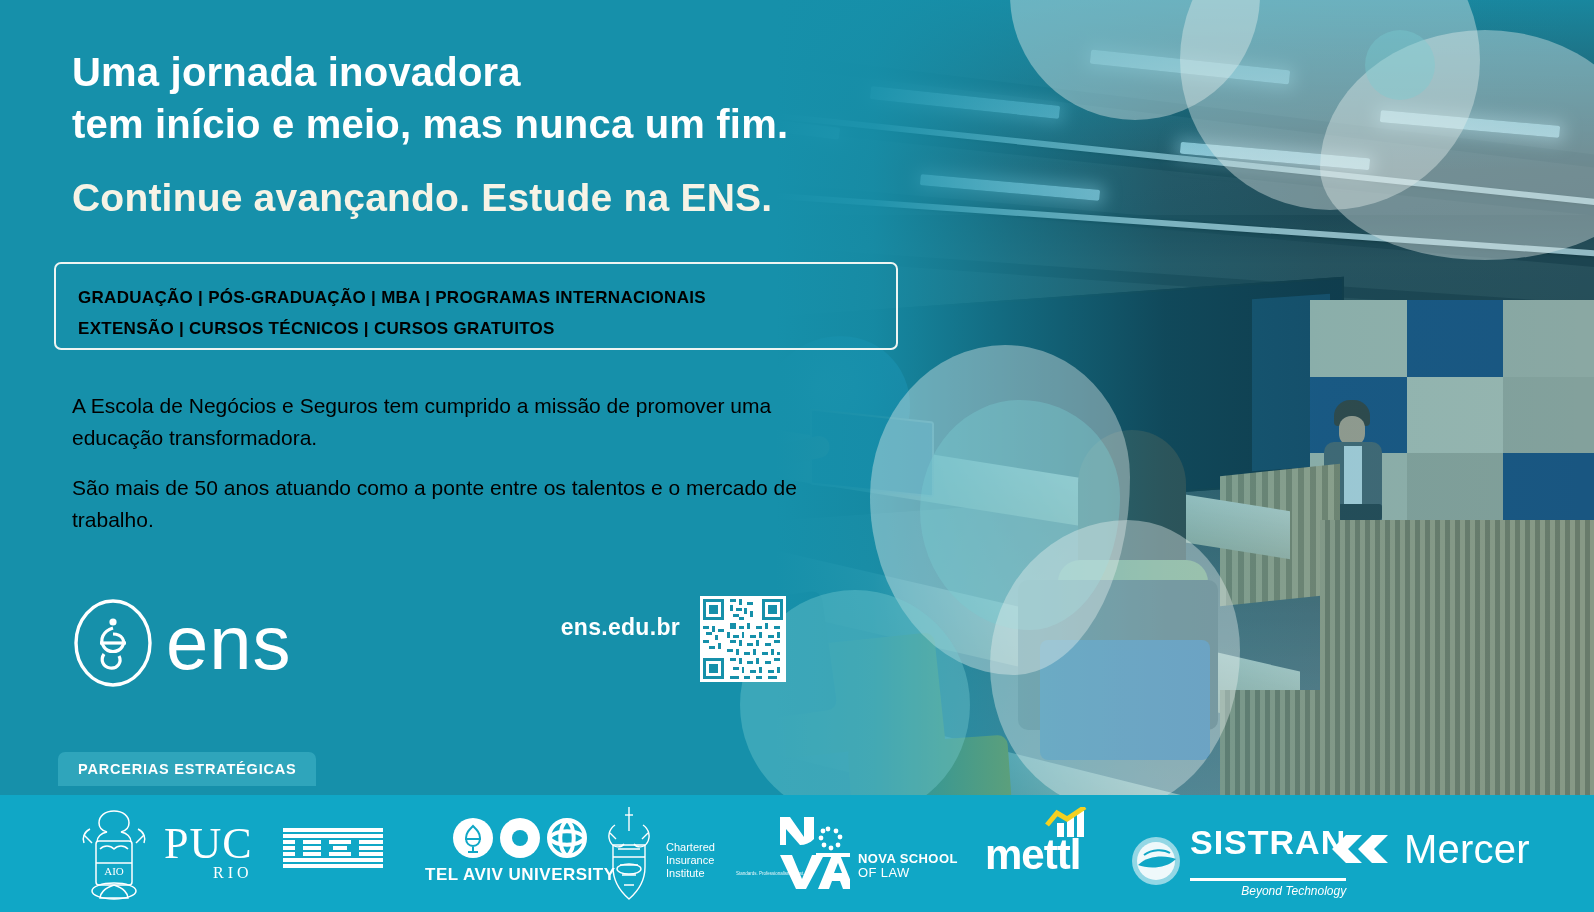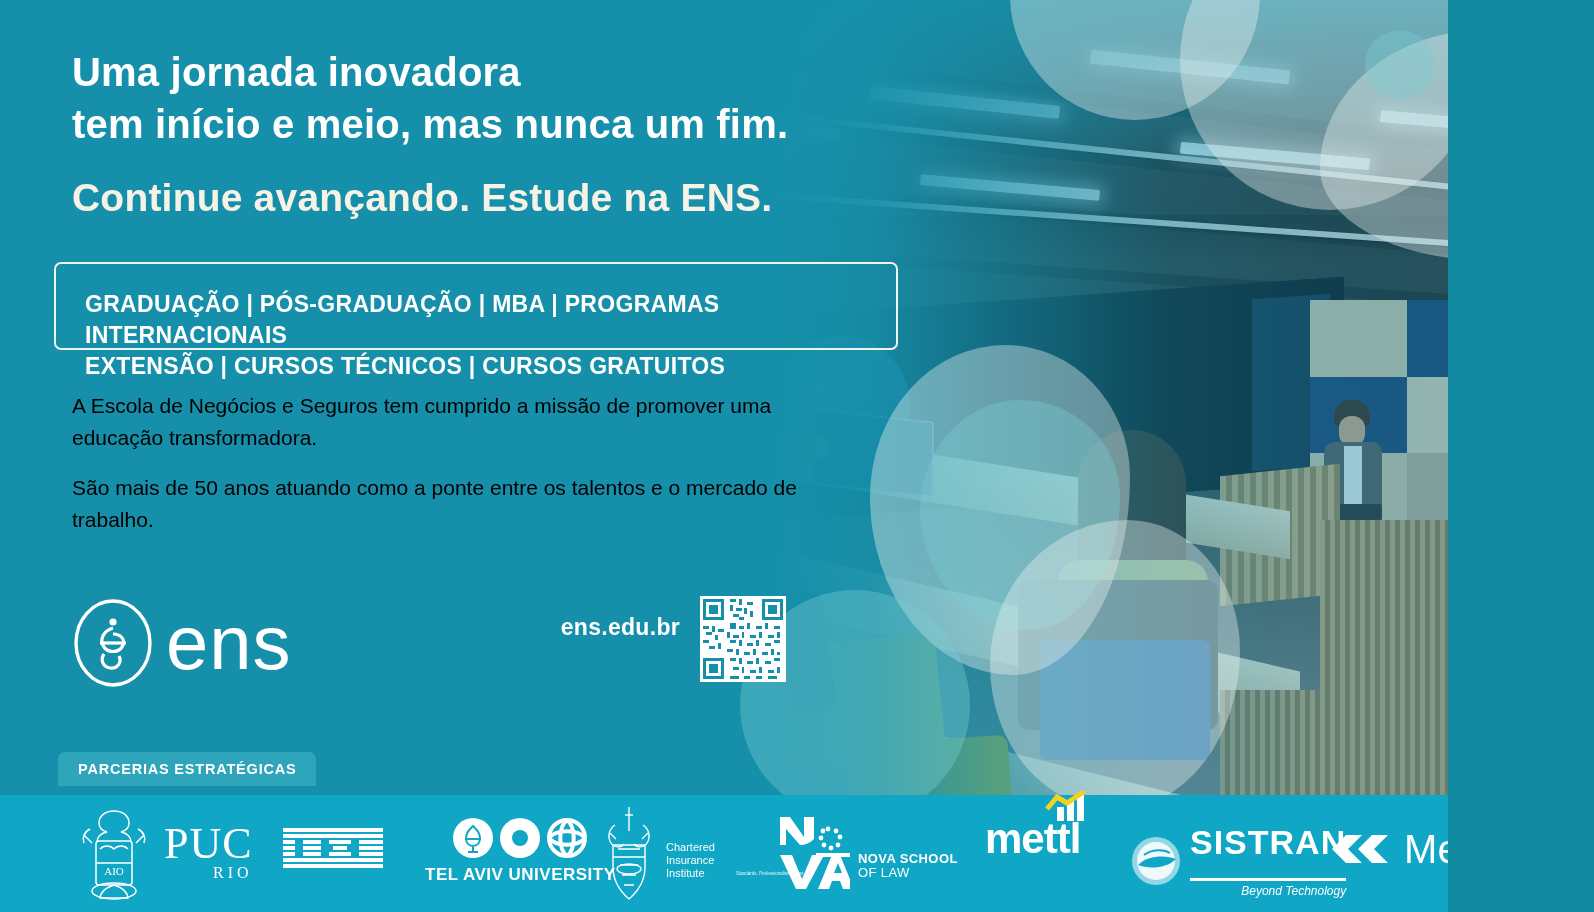--- a/index.html
+++ b/index.html
@@ -1,17 +1,17 @@
 <!DOCTYPE html>
 <html><head>
 <meta charset="utf-8">
 <style>
   html,body{margin:0;padding:0;background:#10899f;}
   body{font-family:"Liberation Sans",sans-serif;}
-  .ad{position:relative;width:1448px;height:912px;overflow:hidden;background:#1690aa;}
+  .ad{position:relative;width:1594px;height:912px;overflow:hidden;background:#1690aa;}
 
   
   .photo{position:absolute;left:620px;top:0;width:974px;height:800px;overflow:hidden;}
   .room{position:absolute;inset:0;background:
       linear-gradient(180deg,#2b3136 0%,#262b30 16%,#1f2429 26%,#30373c 33%,#2a3034 46%,#3b4046 58%,#555b5f 72%,#6d7276 86%,#7e8287 100%);}
   .ceil{position:absolute;left:0;top:0;width:100%;height:215px;background:
      linear-gradient(170deg,#3d4347 0%,#33383d 45%,#292e33 100%);}
   .beam{position:absolute;background:#20262b;transform-origin:left center;}
   .lamp{position:absolute;background:linear-gradient(90deg,#eef6fb,#cfe0ea);border-radius:2px;box-shadow:0 0 16px 5px rgba(225,240,250,.5);}
   .rail{position:absolute;height:6px;background:#c9ced2;border-radius:3px;box-shadow:0 1px 3px rgba(0,0,0,.45);}
@@ -39,22 +39,22 @@
 
   
   .blob{position:absolute;background:rgba(233,240,238,.40);}
   .blobT{position:absolute;background:rgba(120,205,210,.38);}
   h1.lead{position:absolute;left:72px;top:46px;margin:0;width:820px;
       font-size:40px;line-height:52px;font-weight:700;color:#ffffff;letter-spacing:.2px;}
   h2.bold{position:absolute;left:72px;top:175px;margin:0;width:900px;
       font-size:39px;line-height:46px;font-weight:700;color:#f6f3e6;letter-spacing:.2px;}
   .coursebox{position:absolute;left:54px;top:262px;width:840px;height:84px;
       border:2px solid #eef5f3;border-radius:7px;}
-  .coursebox p{position:absolute;left:18px;top:14px;margin:11px;width:810px;
-      font-size:23px;line-height:31px;font-weight:700;color:#ffffff;letter-spacing:.3px;}
+  .coursebox p{position:absolute;left:18px;top:14px;margin:4px;width:810px;
+      font-size:17px;line-height:31px;font-weight:700;color:#000000;letter-spacing:.3px;}
   .para{position:absolute;left:72px;margin:0;width:740px;font-size:21px;line-height:32px;color:#000000;font-weight:400;}
   .p1{top:390px;} .p2{top:472px;}
 
   
   .logoRow{position:absolute;left:70px;top:596px;height:96px;}
   .emblem{position:absolute;left:0;top:2px;width:86px;height:90px;}
   .wordmark{position:absolute;left:96px;top:4px;font-size:76px;line-height:86px;color:#ffffff;font-weight:300;letter-spacing:1px;}
   .contact{position:absolute;left:485px;top:612px;width:195px;text-align:right;color:#fff;font-weight:700;font-size:23px;line-height:31px;letter-spacing:.3px;}
   .qr{position:absolute;left:700px;top:596px;width:86px;height:86px;}
 
@@ -429,21 +429,21 @@
               <rect x="38" y="38" width="34" height="4"></rect>
             </g>
           </svg>
         </span>
         <span style="display:flex;flex-direction:column;margin-left:8px;margin-top:26px;line-height:14px;">
           <span style="font-size:13px;letter-spacing:.4px;font-weight:bold;">NOVA SCHOOL</span>
           <span style="font-size:13px;letter-spacing:.4px;">OF LAW</span>
         </span>
       </div>
 
-      <div class="plogo" style="left:985px;top:8px;justify-content:center;">
+      <div class="plogo" style="left:985px;top:24px;justify-content:center;">
         <span style="position:absolute;left:58px;top:-12px;">
           <svg width="46" height="30" viewBox="0 0 46 30">
             <g fill="#ffffff">
               <rect x="14" y="16" width="7" height="14"></rect>
               <rect x="24" y="10" width="7" height="20"></rect>
               <rect x="34" y="4" width="7" height="26"></rect>
             </g>
             <path d="M4 18 L14 6 L24 12 L42 0" fill="none" stroke="#f4d020" stroke-width="5"></path>
           </svg>
         </span>

